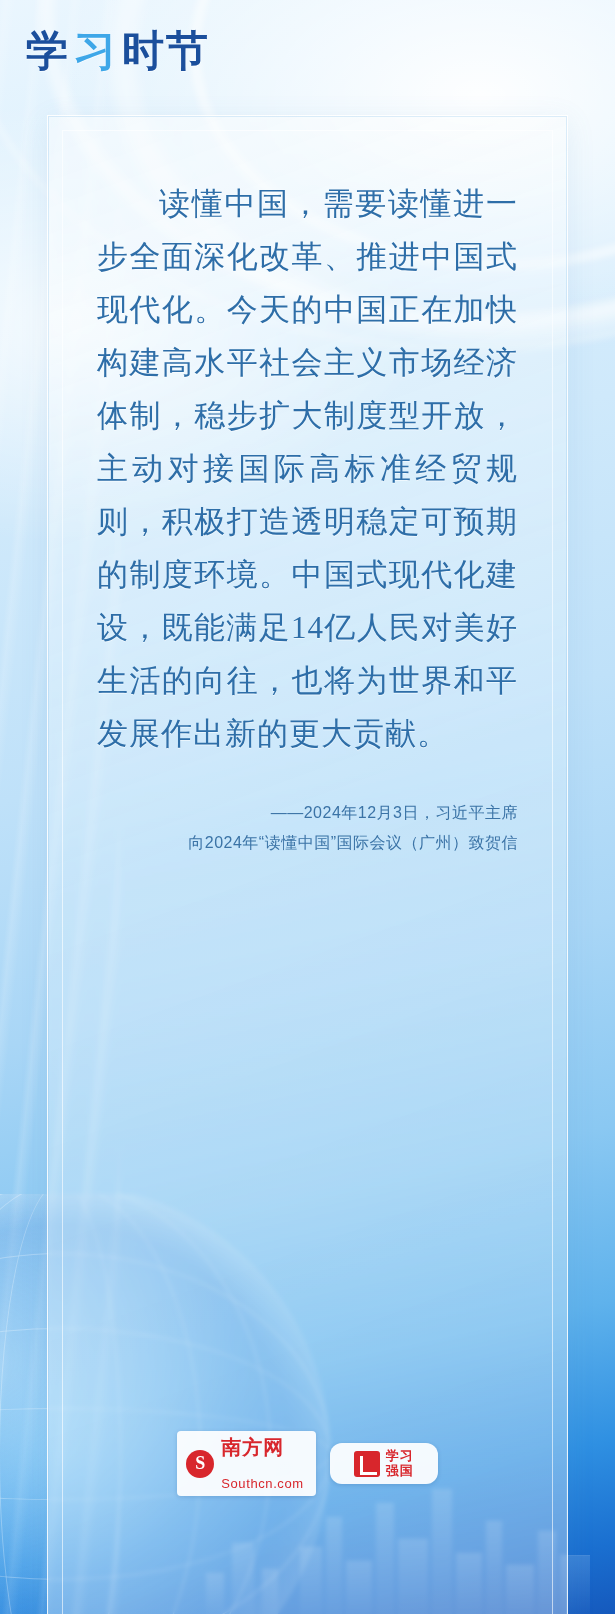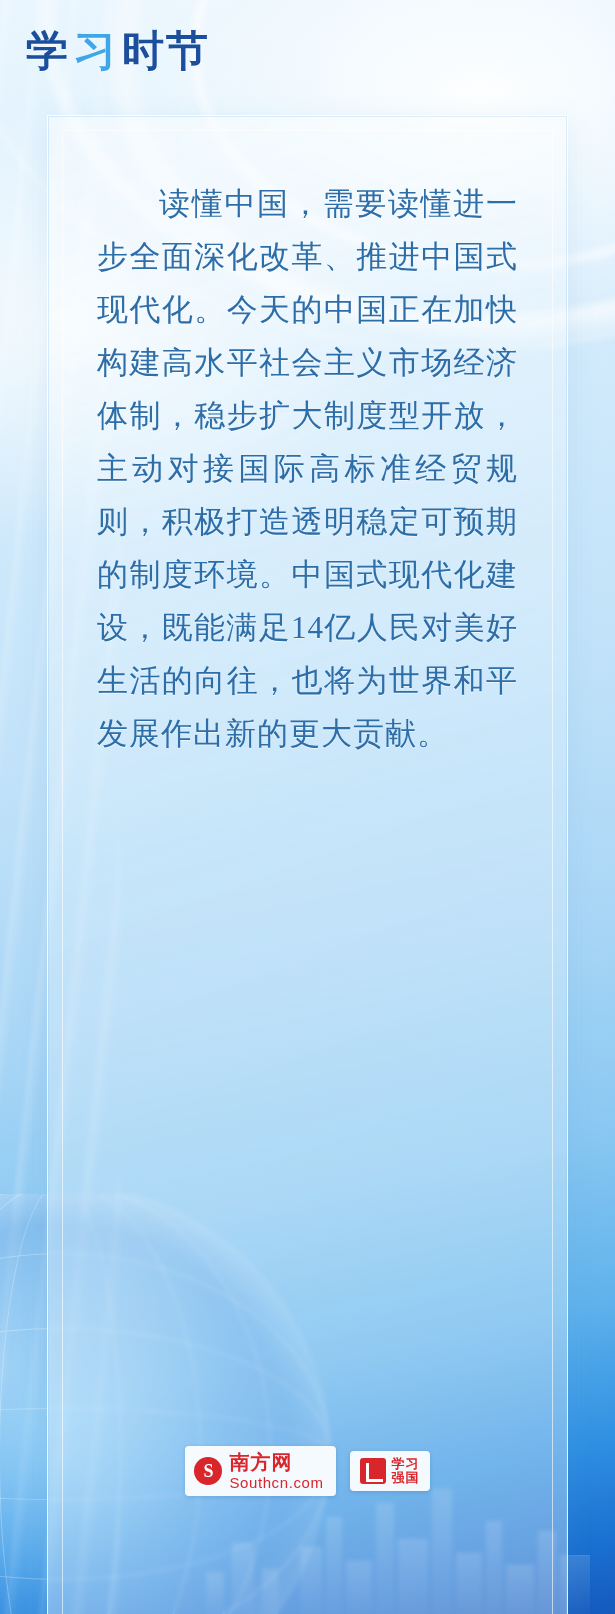--- a/index.html
+++ b/index.html
@@ -198,32 +198,32 @@
     line-height: 1;
   }
   .brand-southcn .cn {
     font-family: Liberation Serif, serif;
     font-weight: bold;
     font-size: 20px;
     color: #d8262c;
     letter-spacing: 1px;
   }
   .brand-southcn .en {
-    font-size: 15px;
+    font-size: 13px;
     color: #d8262c;
     letter-spacing: .6px;
-    margin-top: 3px;
+    margin-top: 20px;
   }
   .brand-xuexi {
     display: flex;
     align-items: center;
     gap: 6px;
     background: rgba(255,255,255,0.92);
-    padding: 6px 10px;
-    border-radius: 4px;
+    padding: 6px 24px;
+    border-radius: 12px;
     box-shadow: 0 1px 4px rgba(10,60,120,.18);
   }
   .brand-xuexi .flag {
     width: 26px; height: 26px;
     background: #d8262c;
     border-radius: 3px;
     position: relative;
   }
   .brand-xuexi .flag::after {
     content: "";
@@ -255,20 +255,24 @@
 
   <div class="header">
     <span class="logo-text">学</span>
     <span class="logo-text logo-hl">习</span>
     <span class="logo-text">时节</span>
   </div>
 
   <div class="card">
     <div class="card-inner">
       <p class="para">读懂中国，需要读懂进一步全面深化改革、推进中国式现代化。今天的中国正在加快构建高水平社会主义市场经济体制，稳步扩大制度型开放，主动对接国际高标准经贸规则，积极打造透明稳定可预期的制度环境。中国式现代化建设，既能满足14亿人民对美好生活的向往，也将为世界和平发展作出新的更大贡献。</p>
+      <div class="attribution">
+        <div>——2024年12月3日，习近平主席</div>
+        <div>向2024年“读懂中国”国际会议（广州）致贺信</div>
+      </div>
     </div>
   </div>
 
   <div class="bottom-wrap">
     <div class="globe"></div>
     <div class="globe-lines">
       <i style="width:540px;height:540px"></i>
       <i style="width:420px;height:540px"></i>
       <i style="width:280px;height:540px"></i>
       <i style="width:120px;height:540px"></i>

